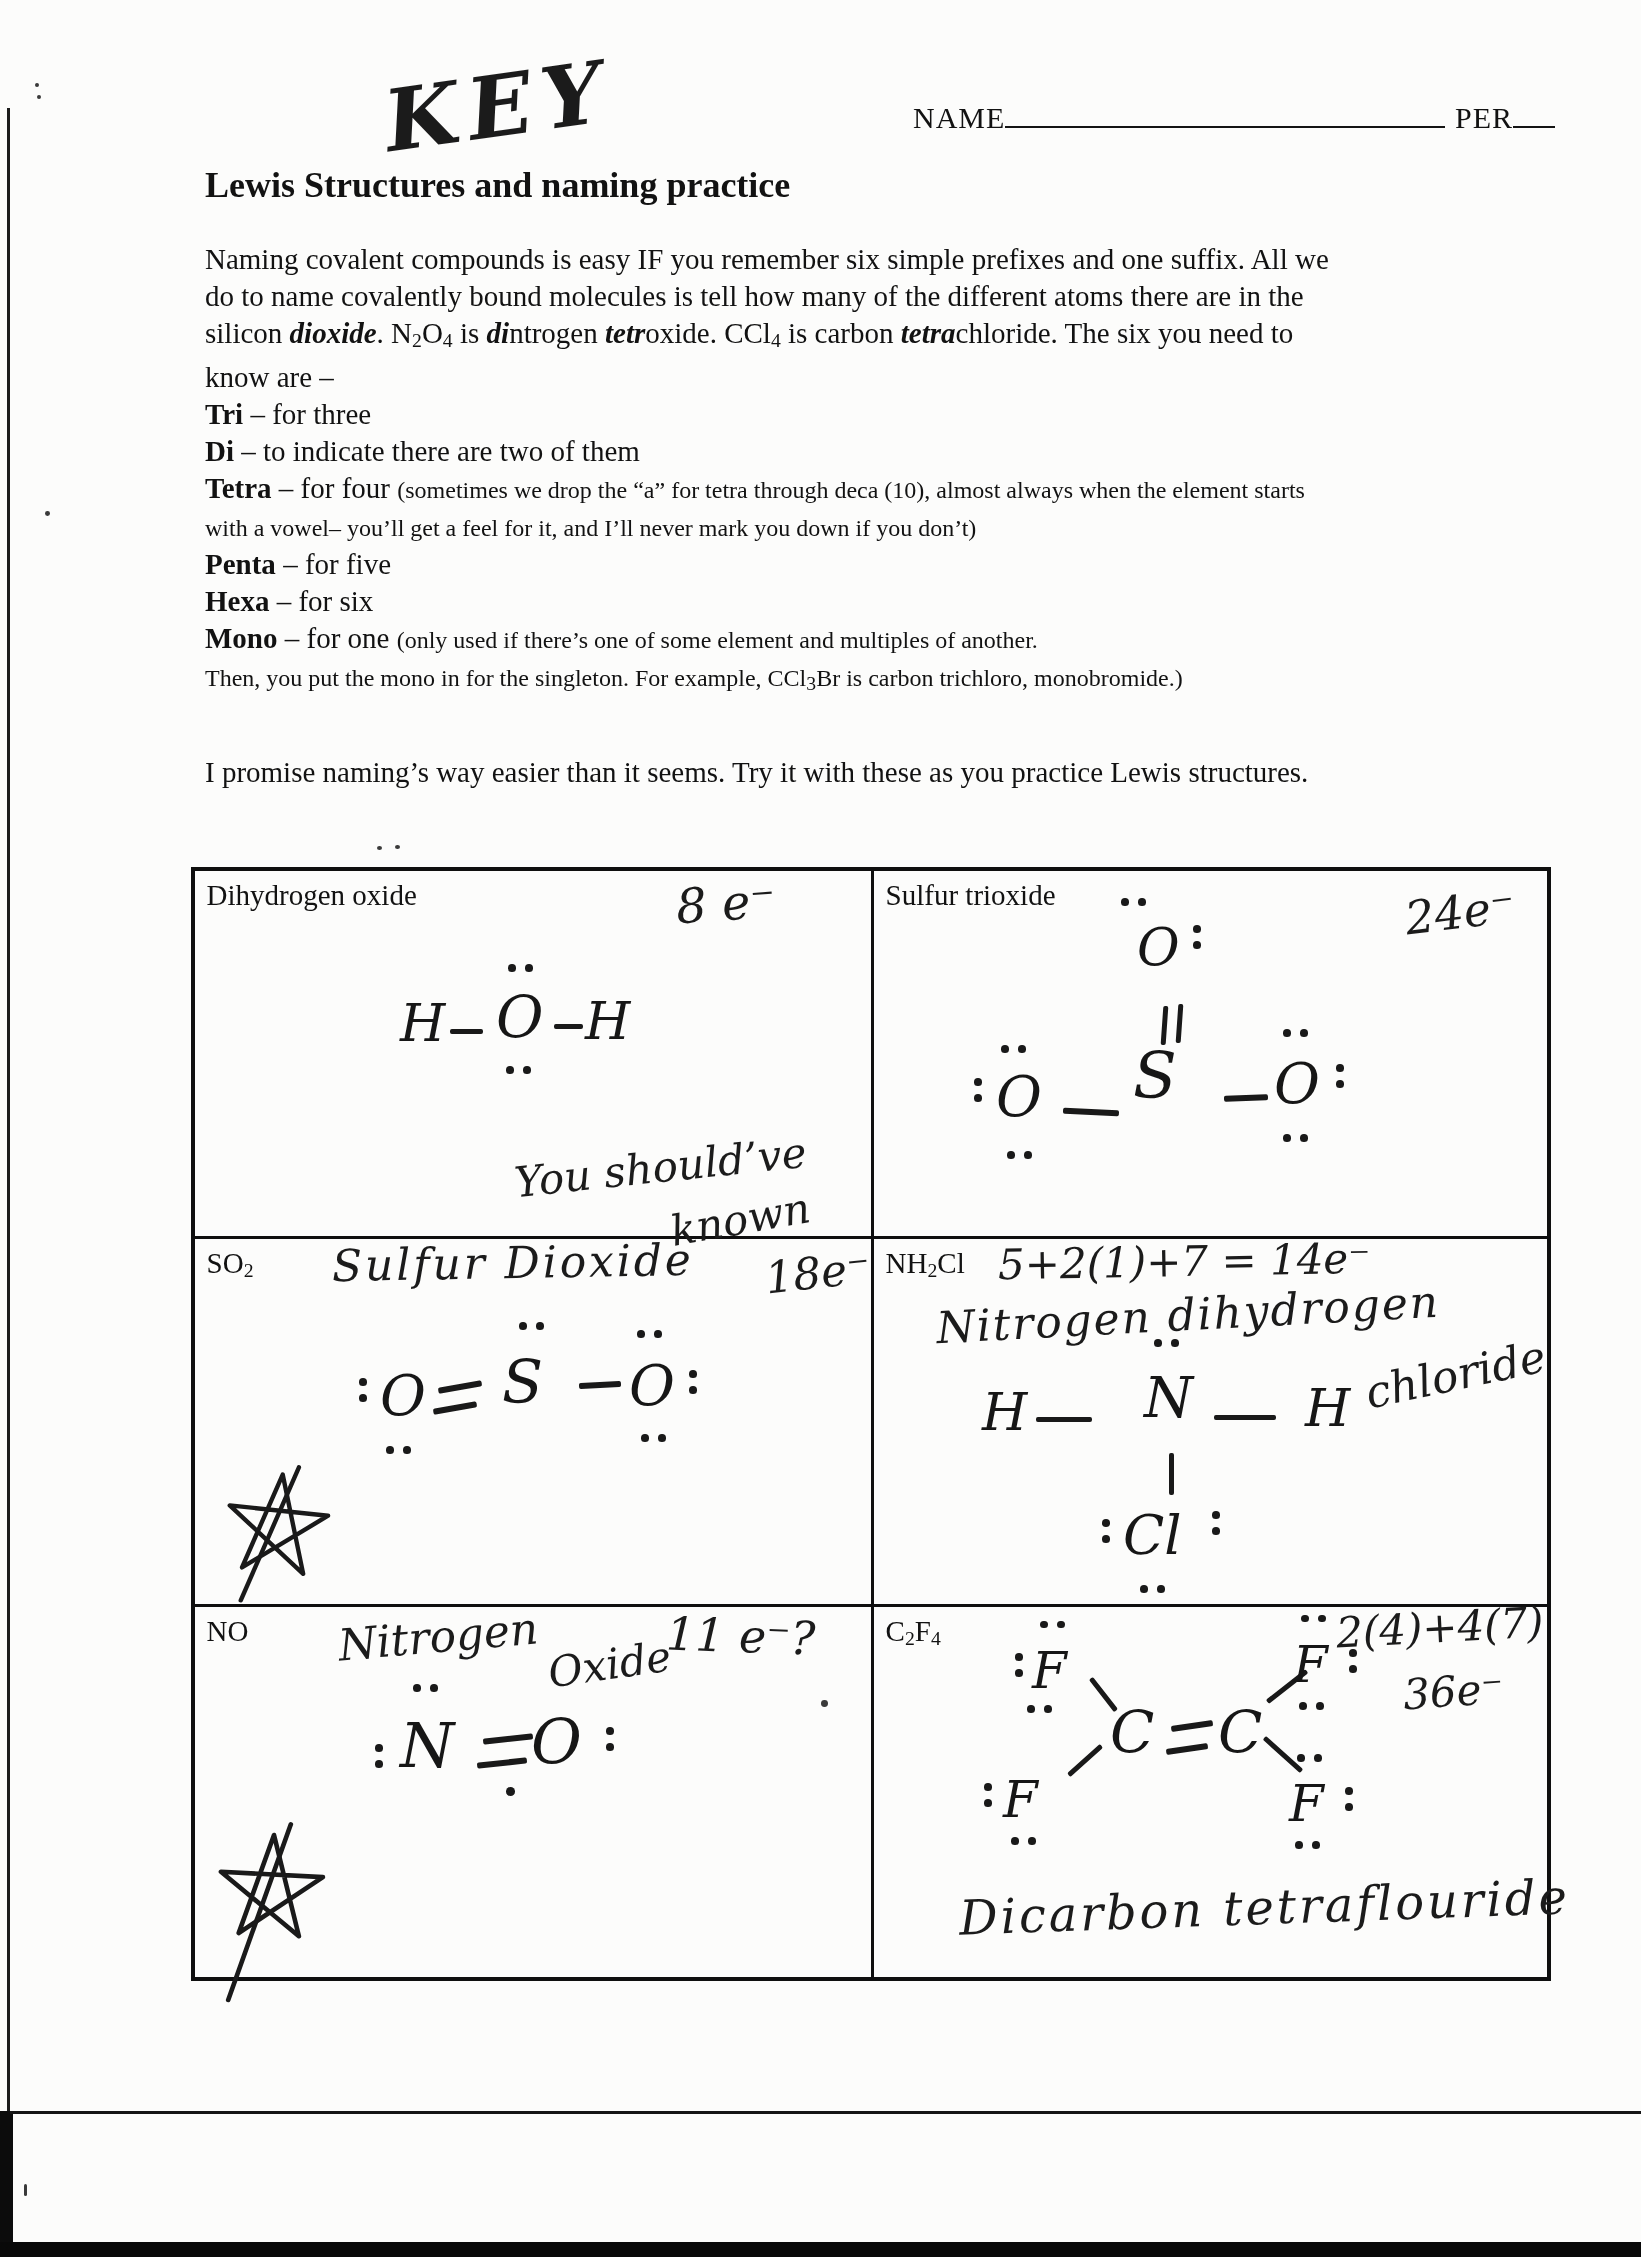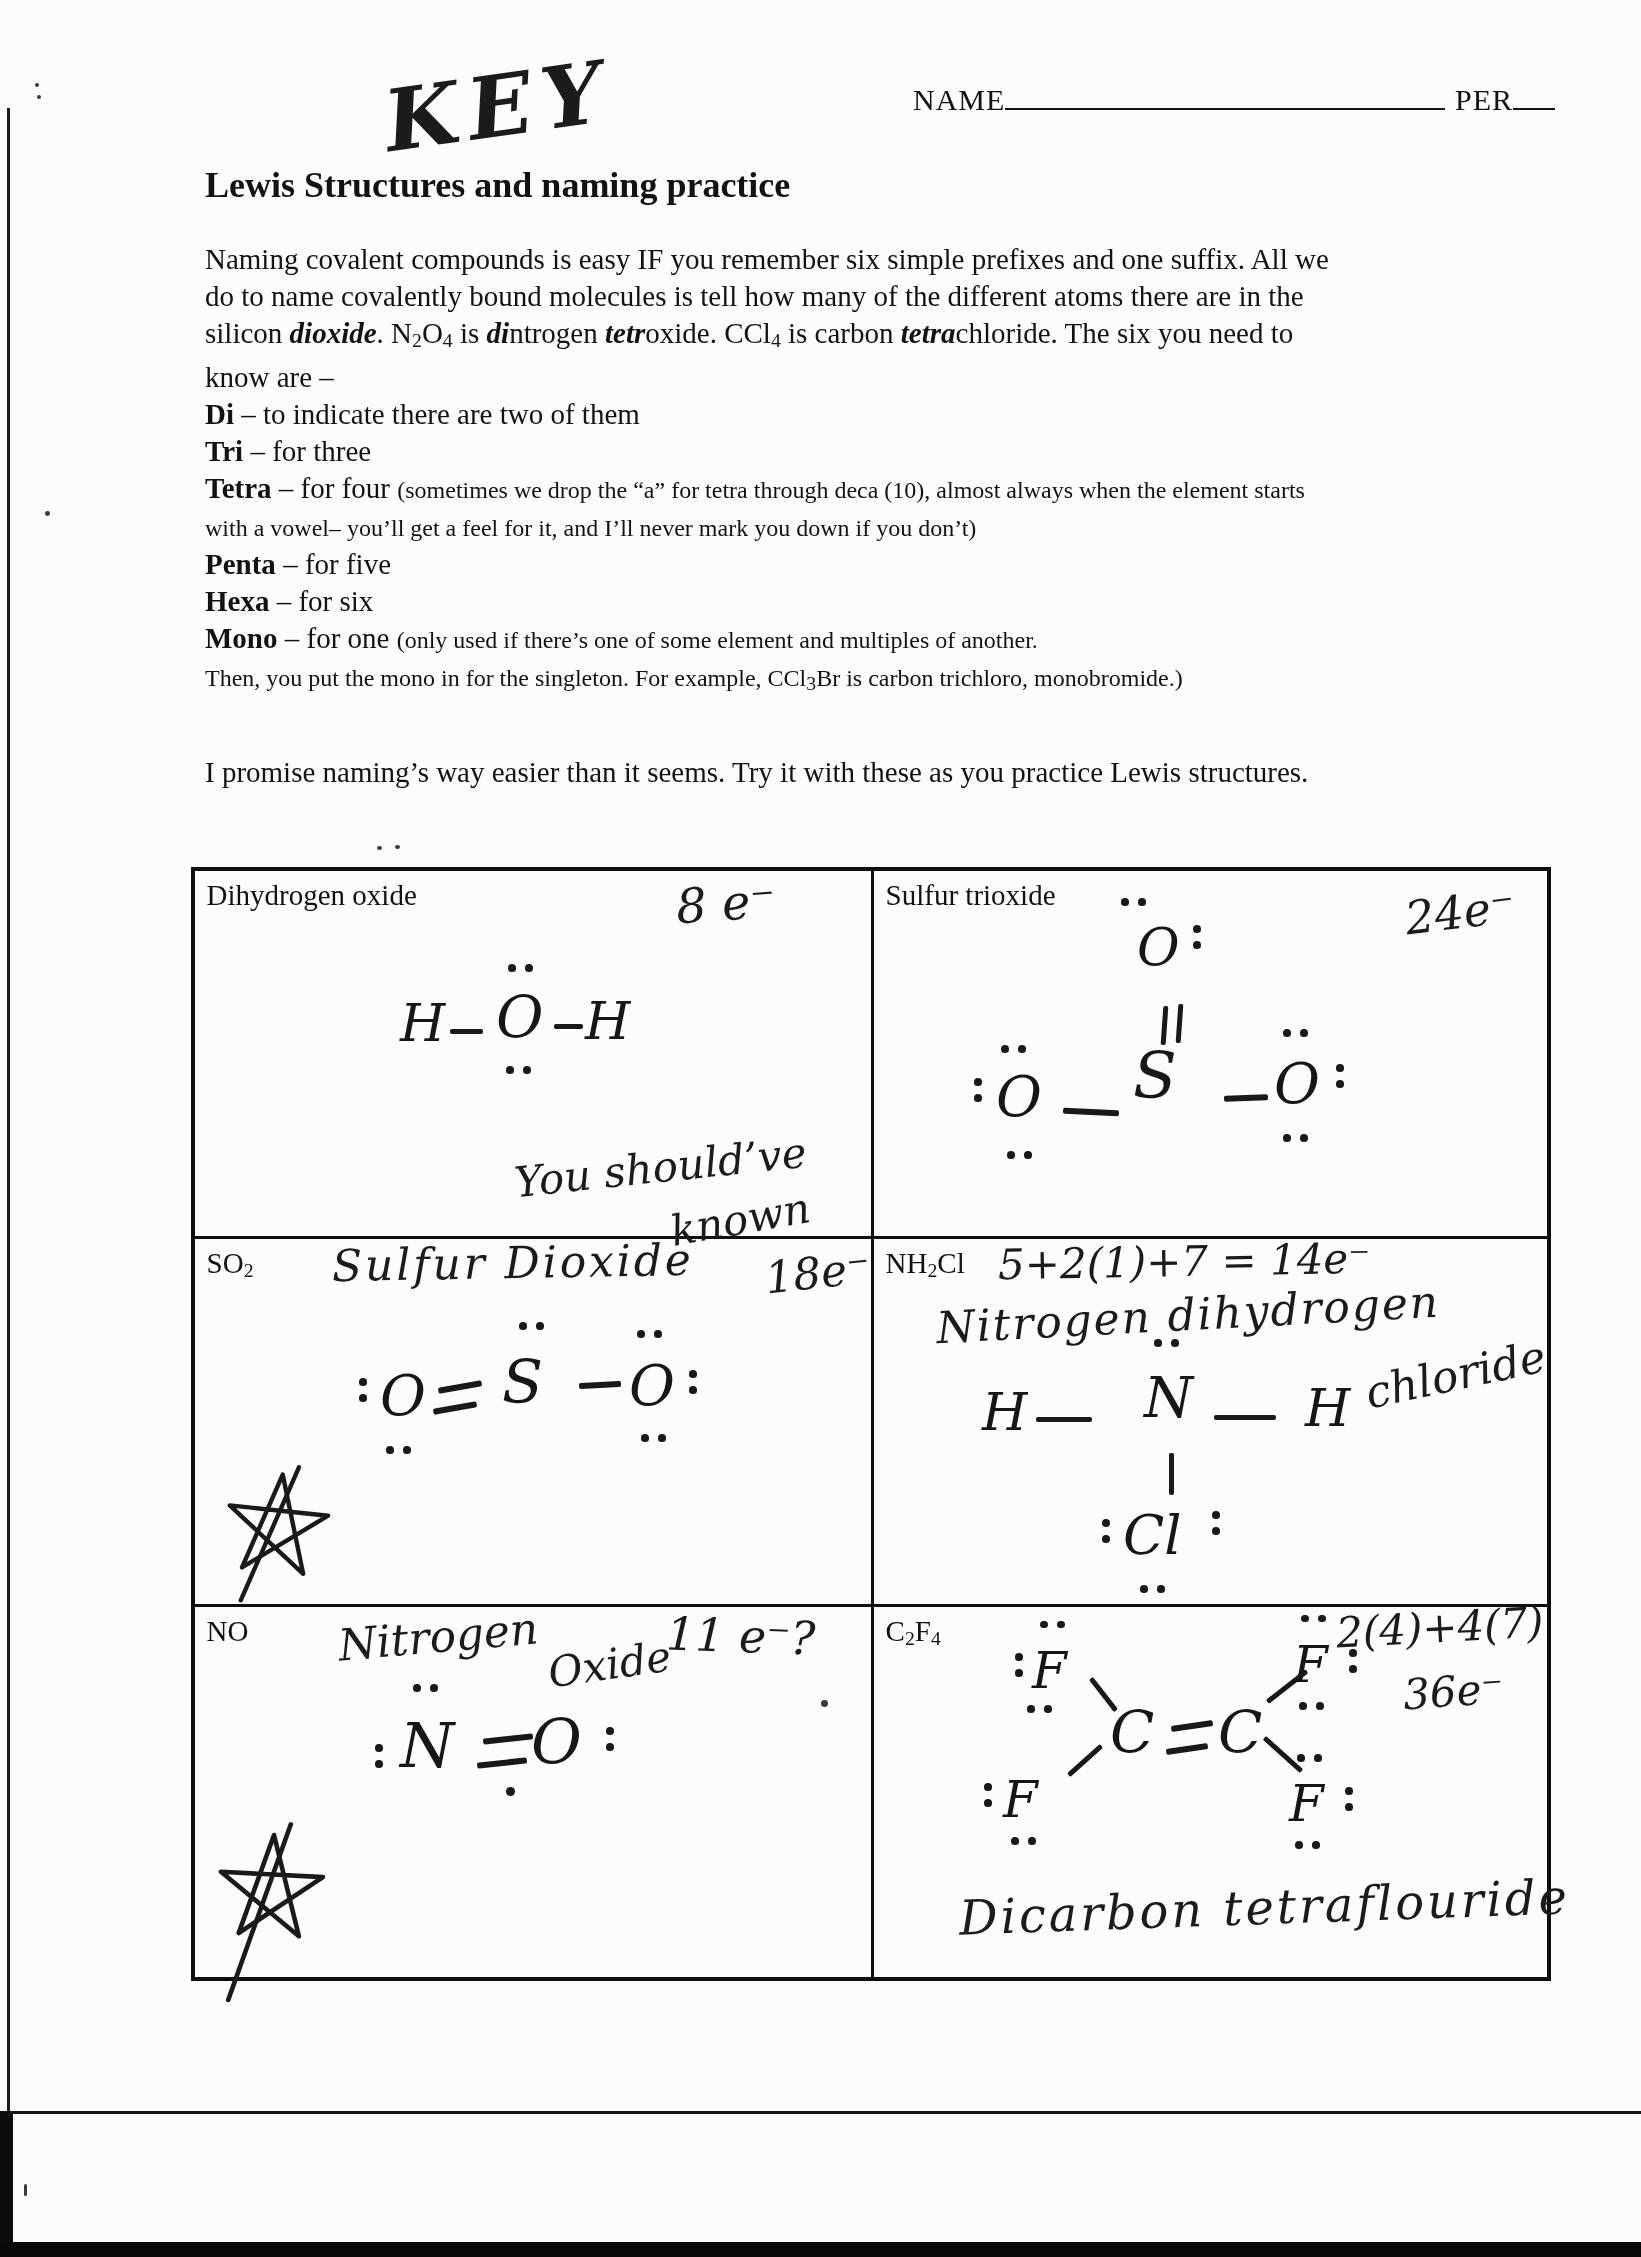--- a/index.html
+++ b/index.html
@@ -40,33 +40,33 @@
   <div class="abs" style="left:0;top:2242px;width:1641px;height:15.4px;background:#090909;"></div>
   <div class="speck" style="left:35px;top:83px;width:3.9px;height:3.9px;"></div>
   <div class="speck" style="left:37px;top:95px;width:3.9px;height:3.9px;"></div>
   <div class="speck" style="left:45px;top:511px;width:4.8px;height:4.8px;"></div>
   <div class="speck" style="left:377px;top:846px;width:4.8px;height:3.9px;"></div>
   <div class="speck" style="left:395px;top:845px;width:4.8px;height:3.9px;"></div>
   <div class="speck" style="left:24px;top:2184px;width:2.9px;height:11.6px;border-radius:1.9px;"></div>
 
   <div class="abs hw" style="left:384px;top:56px;font-size:85px;font-weight:bold;letter-spacing:9.7px;transform:rotate(-8deg);">KEY</div>
 
-  <div class="abs" style="left:913px;top:75px;white-space:nowrap;">
+  <div class="abs" style="left:913px;top:93px;white-space:nowrap;">
     <span class="print" style="font-size:30px;letter-spacing:1px;">NAME</span><span class="uline" style="width:440px;height:33px;"></span><span class="print" style="font-size:30px;margin-left:9.7px;letter-spacing:1px;">PER</span><span class="uline" style="width:42px;height:33px;"></span>
   </div>
 
   <div class="abs print b" style="left:205px;top:164px;font-size:36px;">Lewis Structures and naming practice</div>
 
   <div class="abs" style="left:205px;top:241px;">
     <div class="line-row print"><span>Naming covalent compounds is easy IF you remember six simple prefixes and one suffix. All we</span></div>
     <div class="line-row print"><span>do to name covalently bound molecules is tell how many of the different atoms there are in the</span></div>
     <div class="line-row print"><span>silicon </span><span class="bi">dioxide</span><span>. N</span><span class="sub">2</span><span>O</span><span class="sub">4</span><span> is </span><span class="bi">di</span><span>ntrogen </span><span class="bi">tetr</span><span>oxide. CCl</span><span class="sub">4</span><span> is carbon </span><span class="bi">tetra</span><span>chloride. The six you need to</span></div>
     <div class="line-row print"><span>know are –</span></div>
+    <div class="line-row print"><span class="b">Tri</span><span> – for three</span></div>
     <div class="line-row print"><span class="b">Di</span><span> – to indicate there are two of them</span></div>
-    <div class="line-row print"><span class="b">Tri</span><span> – for three</span></div>
     <div class="line-row print"><span class="b">Tetra</span><span> – for four </span><span class="sm">(sometimes we drop the “a” for tetra through deca (10), almost always when the element starts</span></div>
     <div class="line-row print" style="line-height:35px;"><span class="sm">with a vowel– you’ll get a feel for it, and I’ll never mark you down if you don’t)</span></div>
     <div class="line-row print"><span class="b">Penta</span><span> – for five</span></div>
     <div class="line-row print"><span class="b">Hexa</span><span> – for six</span></div>
     <div class="line-row print"><span class="b">Mono</span><span> – for one </span><span class="sm">(only used if there’s one of some element and multiples of another.</span></div>
     <div class="line-row print" style="line-height:35px;"><span class="sm">Then, you put the mono in for the singleton. For example, CCl</span><span class="sm sub">3</span><span class="sm">Br is carbon trichloro, monobromide.)</span></div>
   </div>
 
   <div class="abs" style="left:205px;top:753px;">
     <div class="line-row print" style="line-height:38px;"><span>I promise naming’s way easier than it seems. Try it with these as you practice Lewis structures.</span></div>

